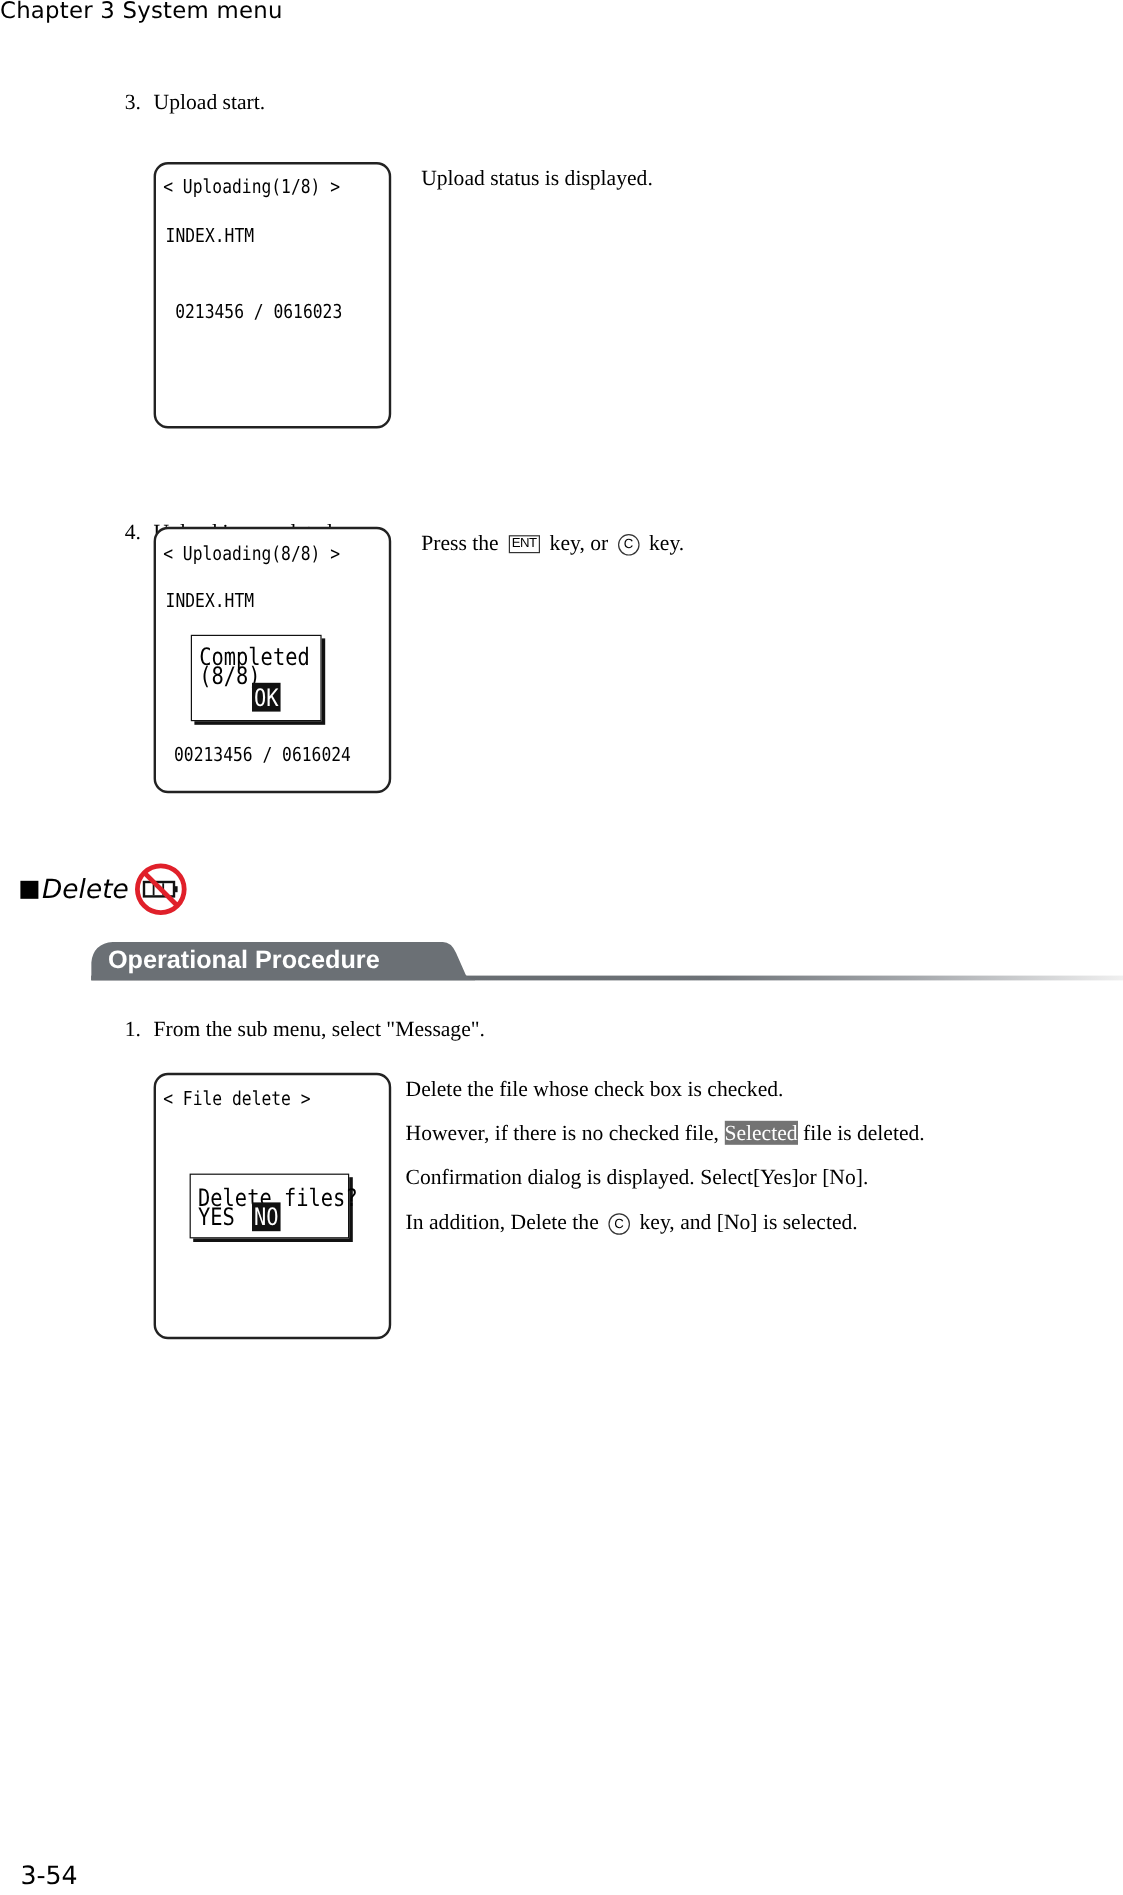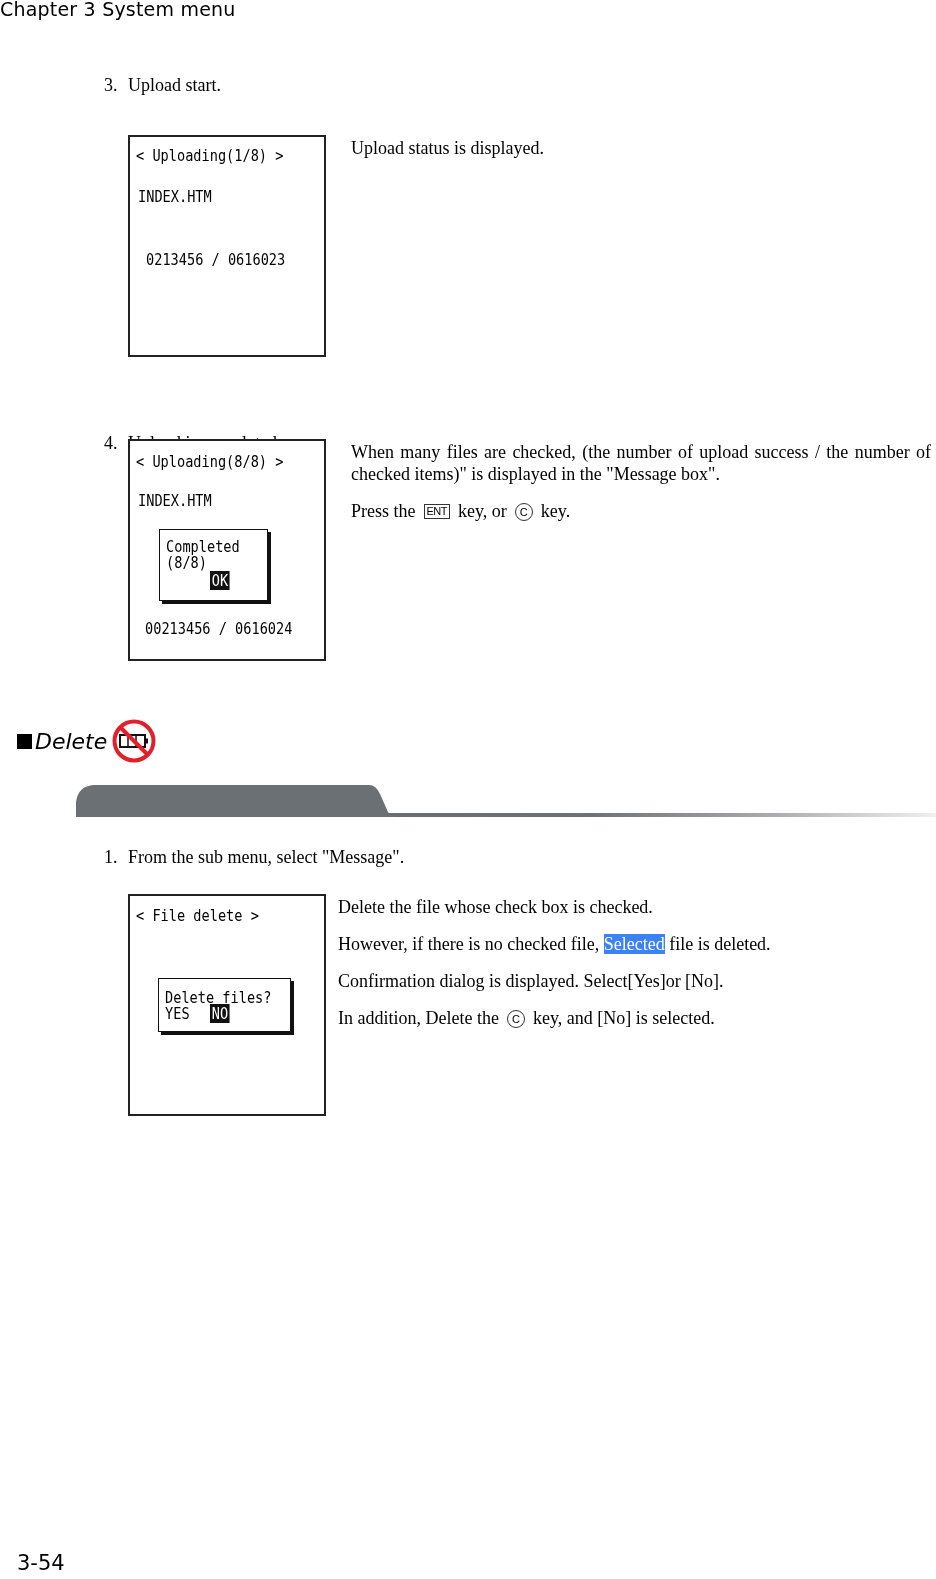--- a/index.html
+++ b/index.html
@@ -4,46 +4,46 @@
 <style>
   html, body { margin: 0; padding: 0; background: #ffffff; }
   body { width: 936px; height: 1579px; position: relative; overflow: hidden; color: #000; }
   .abs { position: absolute; }
   .header { left: 0; top: -2px; font-family: "DejaVu Sans", sans-serif; font-size: 19px; letter-spacing: 0.2px; }
   .footer { left: 17px; top: 1551px; font-family: "DejaVu Sans", sans-serif; font-size: 21px; }
   .serif { font-family: "Liberation Serif", serif; font-size: 18px; line-height: 22px; }
   .step .num { display: inline-block; width: 24px; }
   .lcd {
     position: absolute; width: 198px; height: 222px;
-    border: 2px solid #222; border-radius: 0; background: #fff; box-sizing: border-box;
+    border: 2px solid #222; border-radius: 12px; background: #fff; box-sizing: border-box;
     font-family: "DejaVu Sans Mono", monospace; font-size: 16px; line-height: 18px;
     transform-origin: 0 0;
   }
   .lcd .line { position: absolute; white-space: pre; transform: scaleX(0.85); transform-origin: 0 0; }
   .msgbox {
     position: absolute; border: 1.5px solid #111; background: #fff;
     box-shadow: 3px 3px 0 #111; box-sizing: border-box;
-    font-family: "DejaVu Sans Mono", monospace; font-size: 16px; line-height: 16px;
+    font-family: "DejaVu Sans Mono", monospace; font-size: 20px; line-height: 16px;
   }
   .msgbox .line { position: absolute; white-space: pre; transform: scaleX(0.85); transform-origin: 0 0; }
   .inv { background: #111; color: #fff; padding: 0 2px; }
   .desc { position: absolute; width: 580px; }
   .desc p { margin: 0 0 15px 0; }
   .justify { text-align: justify; }
   .keybox {
     display: inline-block; border: 1px solid #333; font-family: "Liberation Sans", sans-serif;
     font-size: 11px; line-height: 13px; padding: 0 2px; vertical-align: 2px; margin: 0 8px 0 8px;
     letter-spacing: -0.5px;
   }
   .keycircle {
     display: inline-block; width: 16px; height: 16px; border: 1px solid #333; border-radius: 50%;
     font-family: "Liberation Sans", sans-serif; font-size: 11px; line-height: 16px; text-align: center;
     vertical-align: 1px; margin: 0 8px;
   }
-  .hl { background: #3b82f6; color: #fff; }
+  .hl { background: #737373; color: #fff; }
   .section-title { left: 17px; top: 718px; font-family: "DejaVu Sans", sans-serif; font-size: 22px; display: flex; align-items: center; font-style: italic; }
   .section-title .sq { display: inline-block; width: 15px; height: 15px; background: #000; margin-right: 3px; }
   .banner { left: 76px; top: 784px; width: 860px; height: 34px; }
   .banner-label {
     position: absolute; left: 14px; top: 2px; color: #fff;
     font-family: "Liberation Sans", sans-serif; font-weight: bold; font-size: 21px; line-height: 30px;
   }
   .banner-line { position: absolute; left: 0; top: 29px; height: 4px; width: 860px;
     background: linear-gradient(to right, #5f6468 0%, #6d7277 60%, #a6a9ad 80%, #f0f0f0 100%); }
 </style>
@@ -75,21 +75,20 @@
   <div class="line" style="left:8px; top:51px;">INDEX.HTM</div>
   <div class="msgbox" style="left:29px; top:88px; width:109px; height:72px;">
     <div class="line" style="left:6px; top:9px;">Completed</div>
     <div class="line" style="left:6px; top:25px;">(8/8)</div>
     <div class="line" style="left:50px; top:43px;"><span class="inv">OK</span></div>
   </div>
   <div class="line" style="left:15px; top:179px;">00213456 / 0616024</div>
 </div>
 
 <div class="desc serif" style="left:351px; top:441px;">
-  <p class="justify" style="text-align-last:left;">When many files are checked, (the number of upload success / the number of checked items)" is displayed in the "Message box".</p>
   <p>
     <span>Press the</span><span class="keybox">ENT</span><span>key, or</span><span class="keycircle">C</span><span>key.</span>
   </p>
 </div>
 
 <div class="abs section-title">
   <span class="sq"></span>
   <span>Delete</span>
   <span style="display:inline-block; margin-left:4px; width:46px; height:46px;">
     <svg width="46" height="46" viewBox="0 0 46 46">
@@ -101,20 +100,21 @@
       <line x1="10" y1="10" x2="36" y2="36" stroke="#e0202a" stroke-width="4"></line>
     </svg>
   </span>
 </div>
 
 <div class="abs banner">
   <div class="banner-line"></div>
   <svg class="abs" style="left:0; top:0;" width="320" height="33" viewBox="0 0 320 33">
     <path d="M0,33 L0,18 Q2,2 18,1 L293,1 Q300,1 304,10 L312,28 Q314,32 320,32 L320,33 Z" fill="#6b7075"></path>
   </svg>
+  <div class="banner-label">Operational Procedure</div>
 </div>
 
 <div class="abs serif step" style="left:104px; top:846px;">
   <span class="num">1.</span><span>From the sub menu, select "Message".</span>
 </div>
 
 <div class="lcd" style="left:128px; top:894px;">
   <div class="line" style="left:6px; top:11px;">&lt; File delete &gt;</div>
   <div class="msgbox" style="left:28px; top:82px; width:133px; height:54px;">
     <div class="line" style="left:6px; top:11px;">Delete files?</div>

